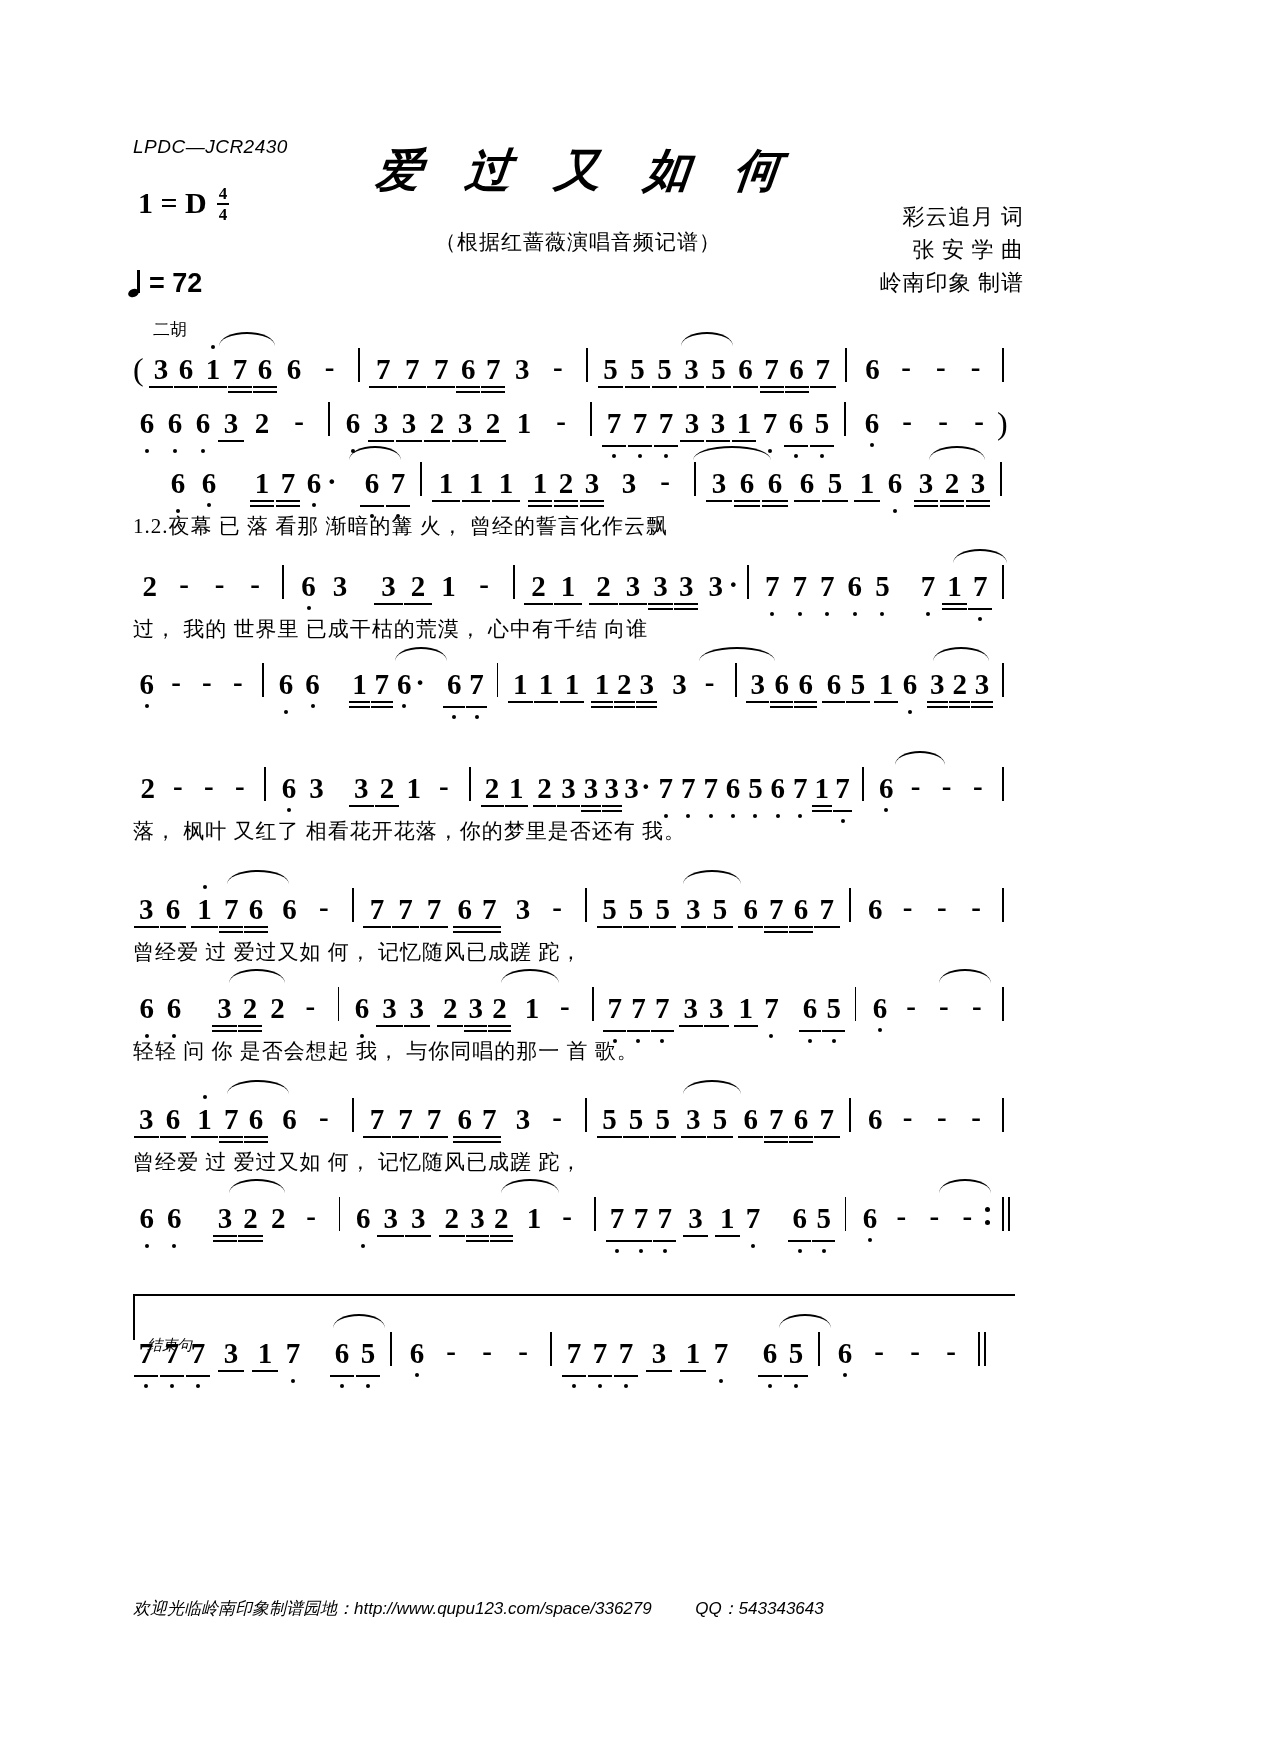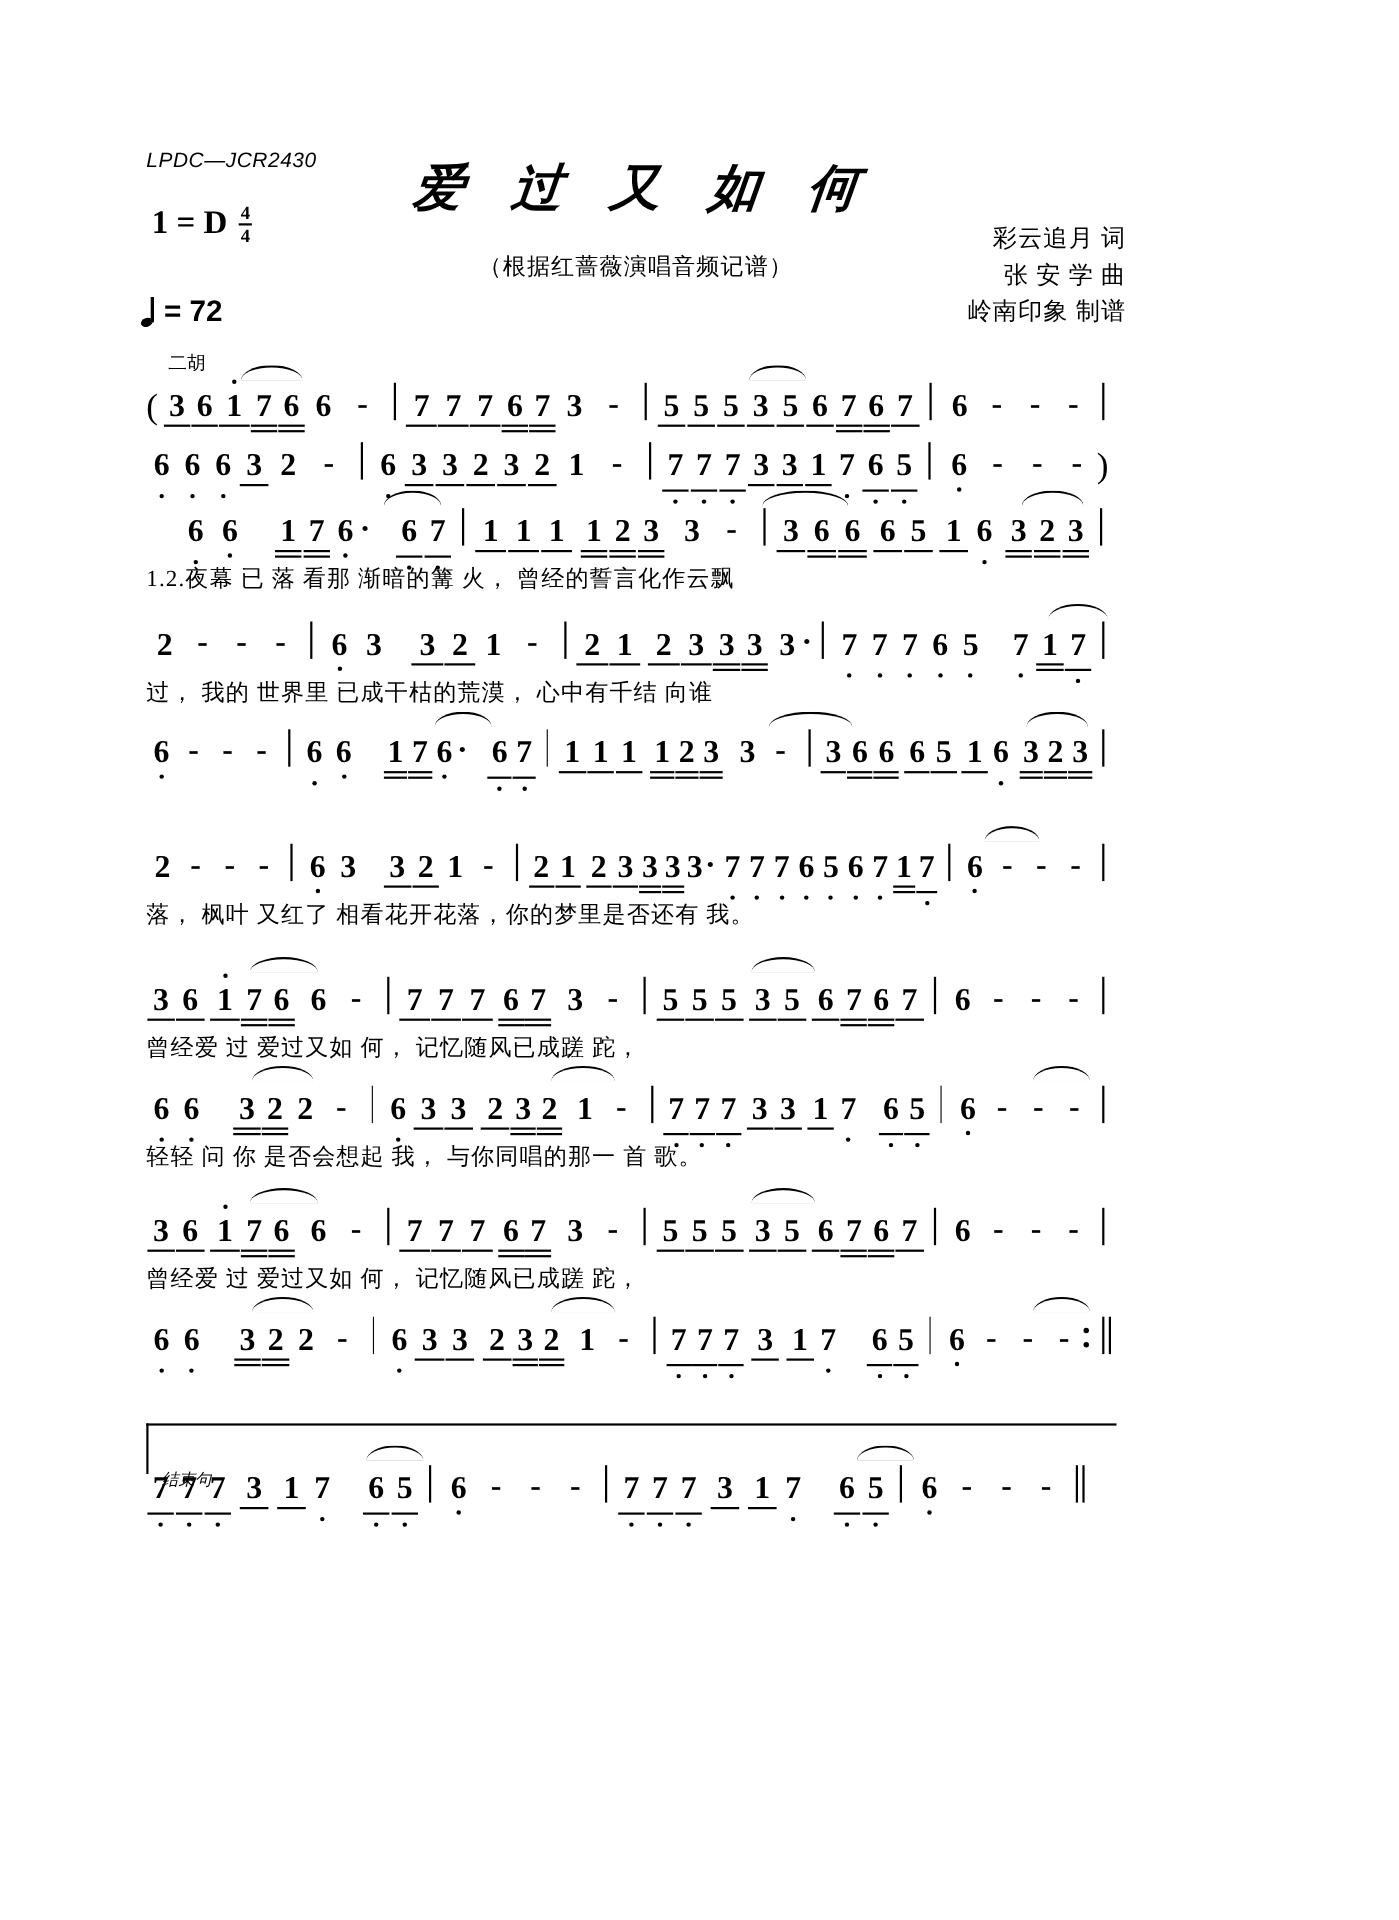--- a/index.html
+++ b/index.html
@@ -748,14 +748,19 @@
       <span class="n dl" style="width:32px;">6</span>
       <span class="dash" style="width:36px;">-</span>
       <span class="dash" style="width:36px;">-</span>
       <span class="dash" style="width:36px;">-</span>
       <span class="bar final"></span>
       <span class="slur" style="left:200px; top:-8px; width:52px;"></span>
       <span class="slur" style="left:646px; top:-8px; width:52px;"></span>
     </div>
   </div>
 
+  <div class="footer" style="top:1597px;">
+    <span>欢迎光临岭南印象制谱园地：http://www.qupu123.com/space/336279</span>
+    <span style="display:inline-block; width:34px;"></span>
+    <span>QQ：543343643</span>
+  </div>
 
 </div>
 
 </body></html>

